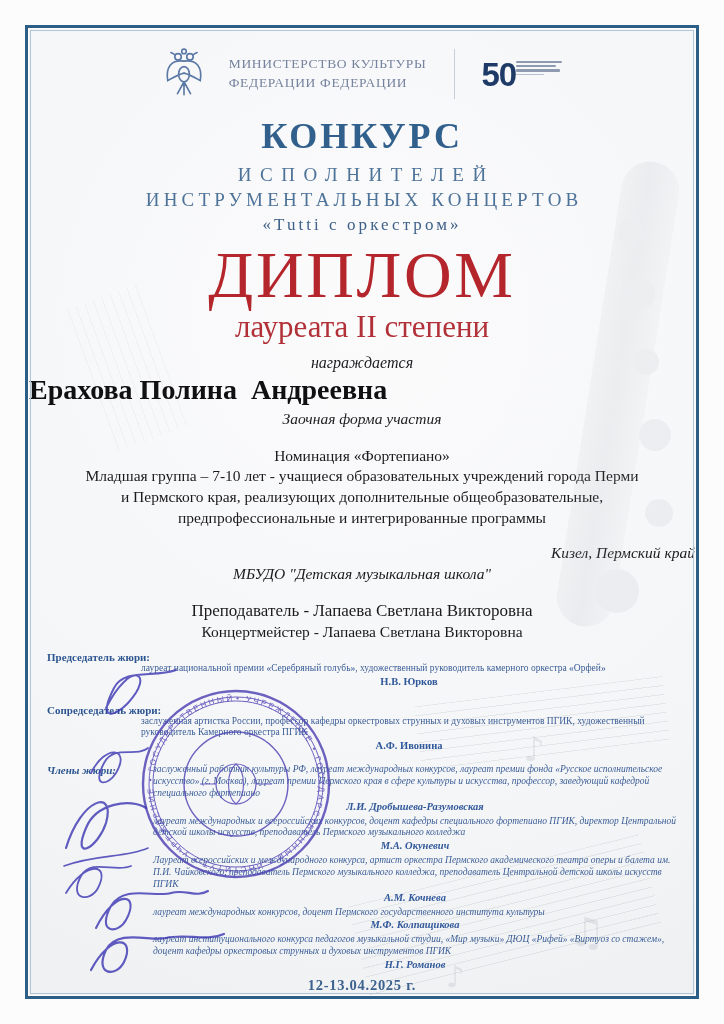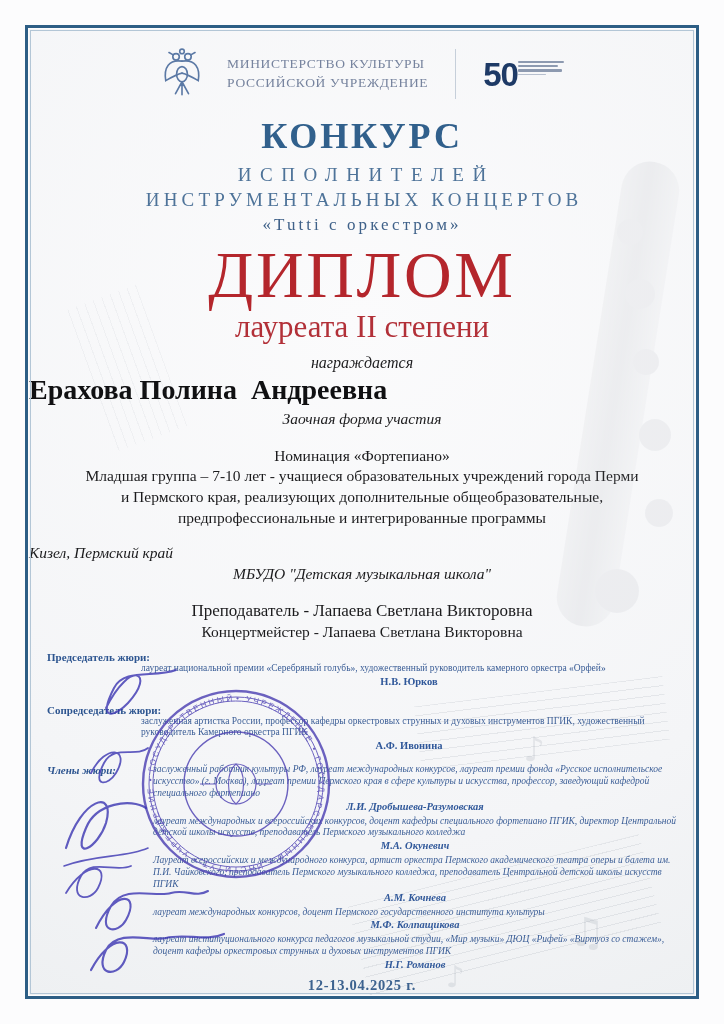--- a/index.html
+++ b/index.html
@@ -36,21 +36,21 @@
   .t-line1{margin-top:7px;text-align:center;font-size:19px;color:#4e7399;letter-spacing:.45em;text-indent:.45em;}
   .t-line2{margin-top:3px;text-align:center;font-size:19px;color:#4e7399;letter-spacing:.22em;text-indent:.22em;}
   .t-line3{margin-top:4px;text-align:center;font-size:17px;color:#3f6189;letter-spacing:.18em;}
   .t-diplom{margin-top:2px;text-align:center;font-size:66px;color:#b4262c;letter-spacing:.04em;line-height:1.15;}
   .t-degree{margin-top:-4px;text-align:center;font-size:31px;color:#b23038;}
   .t-awarded{margin-top:9px;text-align:center;font-size:16px;font-style:italic;color:#1d1d1f;}
   .recipient{margin-top:2px;text-align:left;font-size:28px;font-weight:bold;color:#101012;white-space:pre;}
   .participation{margin-top:4px;text-align:center;font-size:15.5px;font-style:italic;color:#1d1d1f;}
   .nomination{margin-top:19px;text-align:center;font-size:15.5px;color:#1b1b1d;}
   .group{line-height:21px;text-align:center;font-size:15.5px;color:#1b1b1d;}
-  .city{margin-top:14px;text-align:left;font-size:15.5px;font-style:italic;color:#1b1b1d;line-height:21px;}
+  .city{margin-top:14px;text-align:right;font-size:15.5px;font-style:italic;color:#1b1b1d;line-height:21px;}
   .school{text-align:center;font-size:15.5px;font-style:italic;color:#1b1b1d;line-height:21px;}
   .teacher{margin-top:16px;text-align:center;font-size:17px;color:#1b1b1d;line-height:21px;}
   .concertmaster{text-align:center;font-size:15.5px;color:#1b1b1d;line-height:21px;}
   
   .jury{margin-top:9px;padding:0 18px;color:#3a5d96;}
   .j-label{font-size:11px;font-weight:bold;color:#2d5590;}
   .j-desc{font-size:9.5px;line-height:11.8px;}
   .j-name{font-size:10.5px;font-weight:bold;margin-top:1px;color:#30589a;text-align:center;}
   .j-chair .j-desc,.j-chair .j-name{margin-left:94px;}
   .j-cochair{margin-top:17px;}
@@ -95,21 +95,21 @@
             <path d="M11.5 8 L8 6 M28.5 8 L32 6"></path>
             <path d="M20 14 C8 12 3 20 5 32 C10 29 15 26 20 25"></path>
             <path d="M20 14 C32 12 37 20 35 32 C30 29 25 26 20 25"></path>
             <ellipse cx="20" cy="26" rx="5" ry="7"></ellipse>
             <path d="M20 33 L14 44 M20 33 L20 45 M20 33 L26 44"></path>
           </g>
         </svg>
       </span>
       <div class="ministry-text">
         <div>МИНИСТЕРСТВО КУЛЬТУРЫ</div>
-        <div>РОССИЙСКОЙ УЧРЕЖДЕНИЕ</div>
+        <div>ФЕДЕРАЦИИ ФЕДЕРАЦИИ</div>
       </div>
       <div class="hdr-divider"></div>
       <div class="logo50">
         <div class="num">50</div>
         <div class="cap">
           <i style="width:46px;"></i>
             <i style="width:40px;"></i>
             <i style="width:44px;"></i>
             <i style="width:28px;height:1.6px;background:#b7c0cf;"></i>
         </div>

